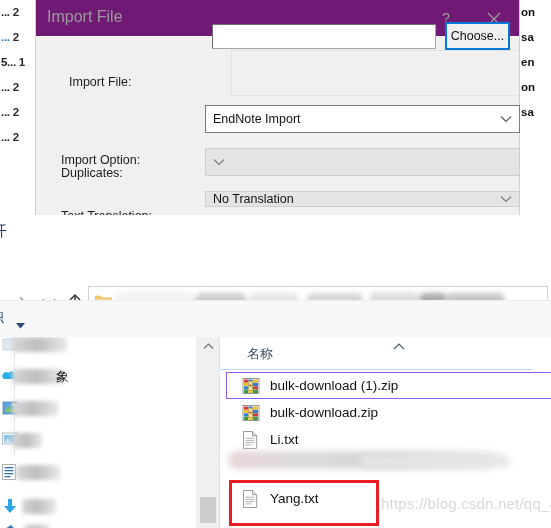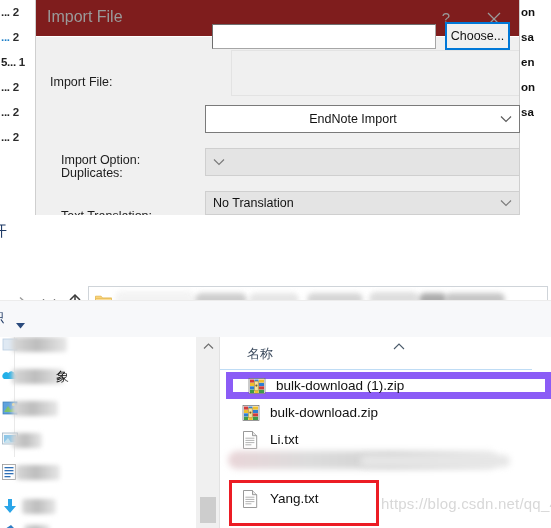--- a/index.html
+++ b/index.html
@@ -72,21 +72,21 @@
     top: 0;
     width: 483px;
     height: 215px;
     background: #f0f0f0;
     box-shadow: 0 0 0 1px #cfcfcf;
     overflow: hidden;
   }
   .dlg-titlebar {
     position: relative;
     height: 36px;
-    background: #7f1d1d;
+    background: #701a75;
     border-bottom: 1px solid #ffffff;
   }
   .dlg-title {
     position: absolute;
     left: 11px;
     top: 8px;
     font-size: 16px;
     color: #9a9a9a;
     font-weight: 400;
   }
@@ -186,31 +186,30 @@
   }
   .combo .combo-arrow {
     width: 26px;
     display: flex;
     align-items: center;
     justify-content: center;
   }
   .combo.enabled {
     background: #ffffff;
     border: 1px solid #7a7a7a;
-    text-align: center;
   }
   .combo.disabled {
     background: #e4e4e4;
     border: 1px solid #cfcfcf;
   }
   .combo-1 { left: 205px; top: 105px; width: 315px; }
   .combo-2 { left: 205px; top: 148px; width: 315px; }
   .combo-3 { left: 205px; top: 191px; width: 315px; }
 
-  .lbl-import-file   { left: 50px; top: 75px; text-align: center; }
+  .lbl-import-file   { left: 69px; top: 75px; text-align: center; }
   .lbl-import-option { left: 61px; top: 123px; }
   .lbl-duplicates    { left: 61px; top: 166px; }
   .lbl-text-trans    { left: 61px; top: 209px; color:#1c1c1c; }
 
   
   .openwin {
     position: absolute;
     left: 0;
     top: 215px;
     width: 551px;
@@ -418,21 +417,21 @@
     position: absolute;
     left: 6px;
     width: 326px;
     height: 27px;
     display: flex;
     align-items: center;
     cursor: default;
   }
   .file-row.selected {
     background: #ffffff;
-    border: 7px solid #8b5cf6;
+    border: 1px solid #8b5cf6;
     box-sizing: border-box;
   }
   .file-ico {
     width: 20px;
     height: 20px;
     margin-left: 15px;
     margin-right: 9px;
     flex: none;
   }
   .file-row.selected .file-ico { margin-left: 14px; }
@@ -558,21 +557,21 @@
   <div class="row-label lbl-duplicates" style="position:absolute;">Duplicates:</div>
   <div class="combo disabled combo-2">
     <span class="combo-arrow">
       <svg width="12" height="8" viewBox="0 0 12 8">
           <polyline points="1,1.5 6,6.5 11,1.5" fill="none" stroke="#7b7b7b" stroke-width="1.2"></polyline>
         </svg>
     </span>
   </div>
 
   <div class="row-label lbl-text-trans" style="position:absolute;overflow:hidden;height:7px;">Text Translation:</div>
-  <div class="combo disabled combo-3" style="overflow:hidden;height:24px;">
+  <div class="combo disabled combo-3" style="overflow:hidden;height:16px;">
     <span class="combo-text">No Translation</span>
     <span class="combo-arrow">
       <svg width="12" height="8" viewBox="0 0 12 8">
           <polyline points="1,1.5 6,6.5 11,1.5" fill="none" stroke="#7b7b7b" stroke-width="1.2"></polyline>
         </svg>
     </span>
   </div>
 
   <div class="openwin">
 

